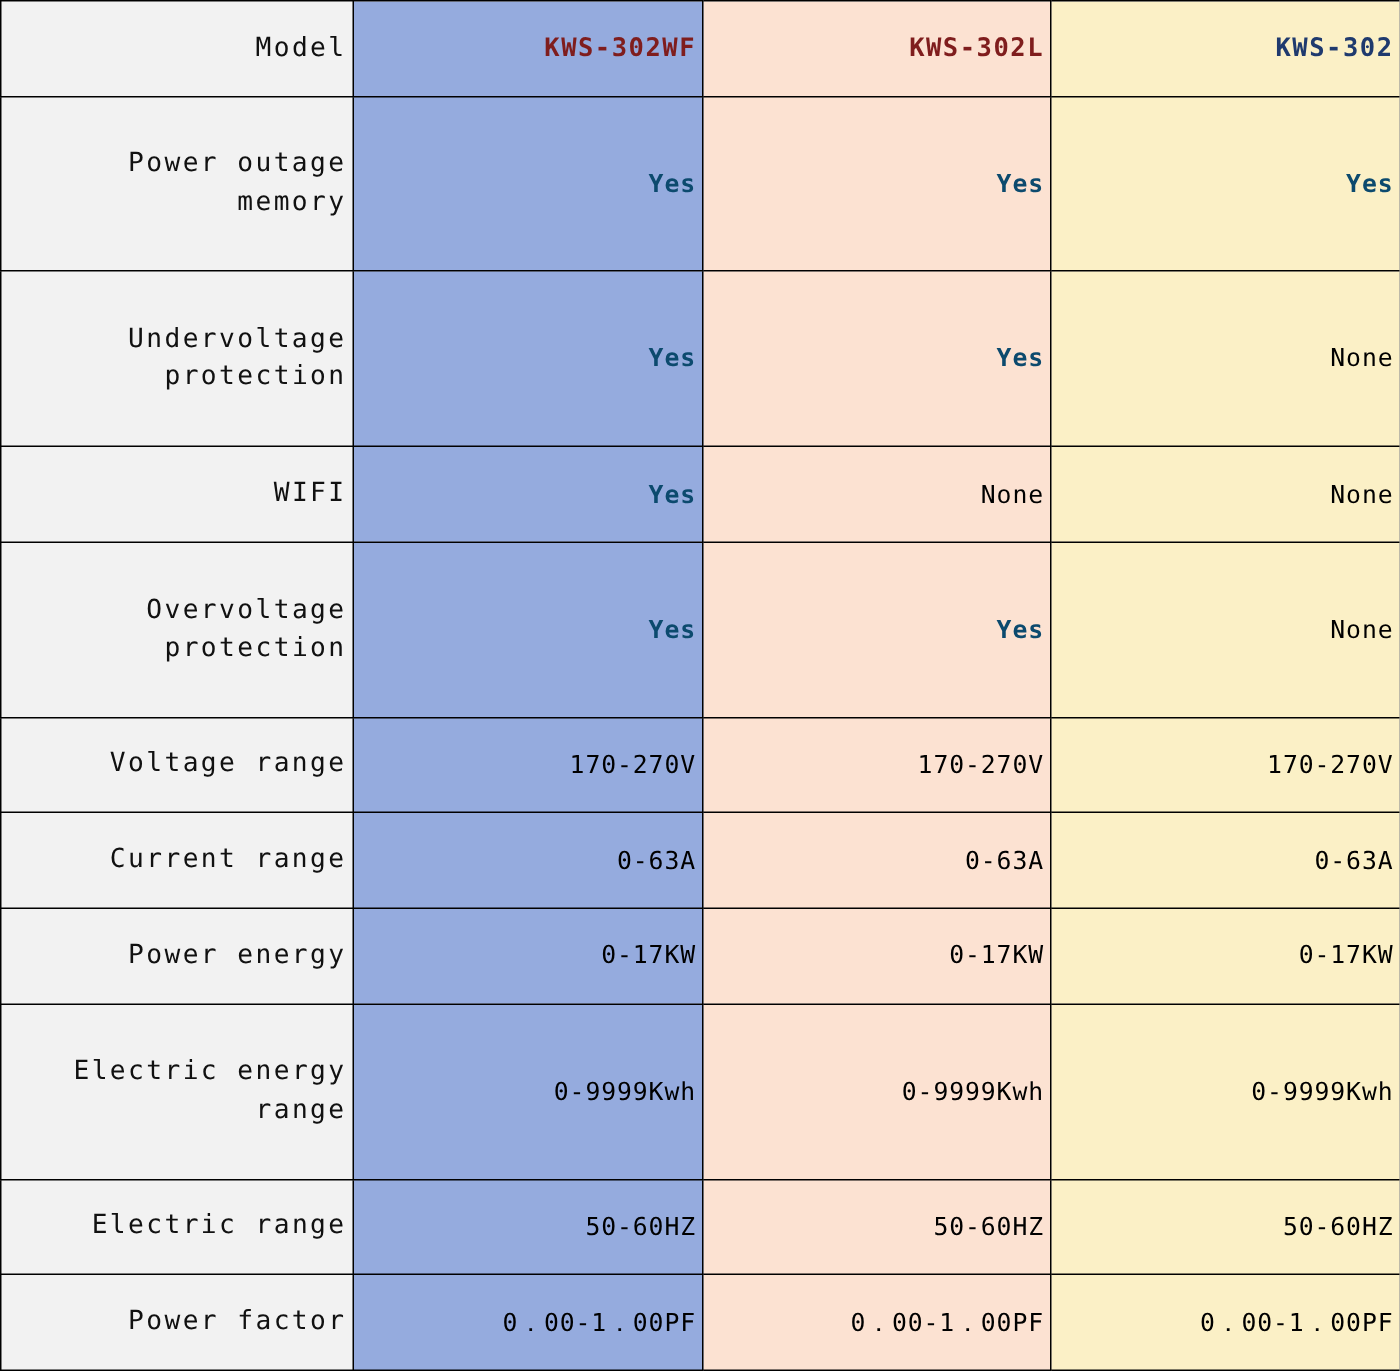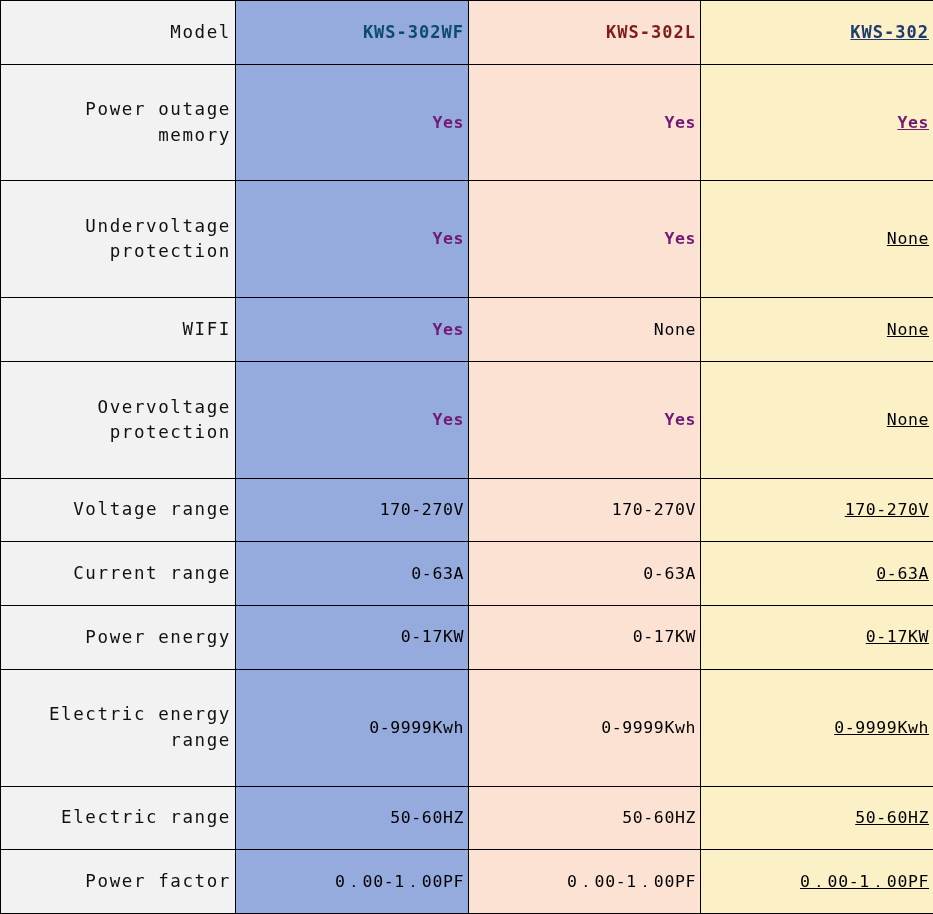--- a/index.html
+++ b/index.html
@@ -42,42 +42,42 @@
     background: #f2f2f2;
     color: #111111;
     font-size: 17.5px;
     letter-spacing: 1.6px;
     font-family: "DejaVu Sans Mono", "Liberation Mono", monospace;
   }
 
   
   .cell-v0 { background: #95abde; }
   .cell-v1 { background: #fce2d2; }
-  .cell-v2 { background: #fbf0c6; text-decoration: underline; }
+  .cell-v2 { background: #fbf0c6; }
 
   
   .cell-value {
     font-size: 16.5px;
     letter-spacing: 0.6px;
     color: #111111;
     font-family: "DejaVu Sans Mono", "Liberation Mono", monospace;
   }
 
   
   .cell-head {
     font-size: 17px;
     letter-spacing: 1px;
     font-weight: bold;
   }
-  .head-0 { color: #0c4a6e; }
+  .head-0 { color: #7f1d1d; }
   .head-1 { color: #7f1d1d; }
   .head-2 { color: #1f3a6e; }
 
   
-  .val-yes  { color: #701a75; font-weight: bold; }
+  .val-yes  { color: #0c4a6e; font-weight: bold; }
   .val-none { color: #000000; }
 </style>
 </head>
 <body>
 
 <table id="spec-table">
   <colgroup>
     <col class="col-label">
     <col class="col-c0">
     <col class="col-c1">

